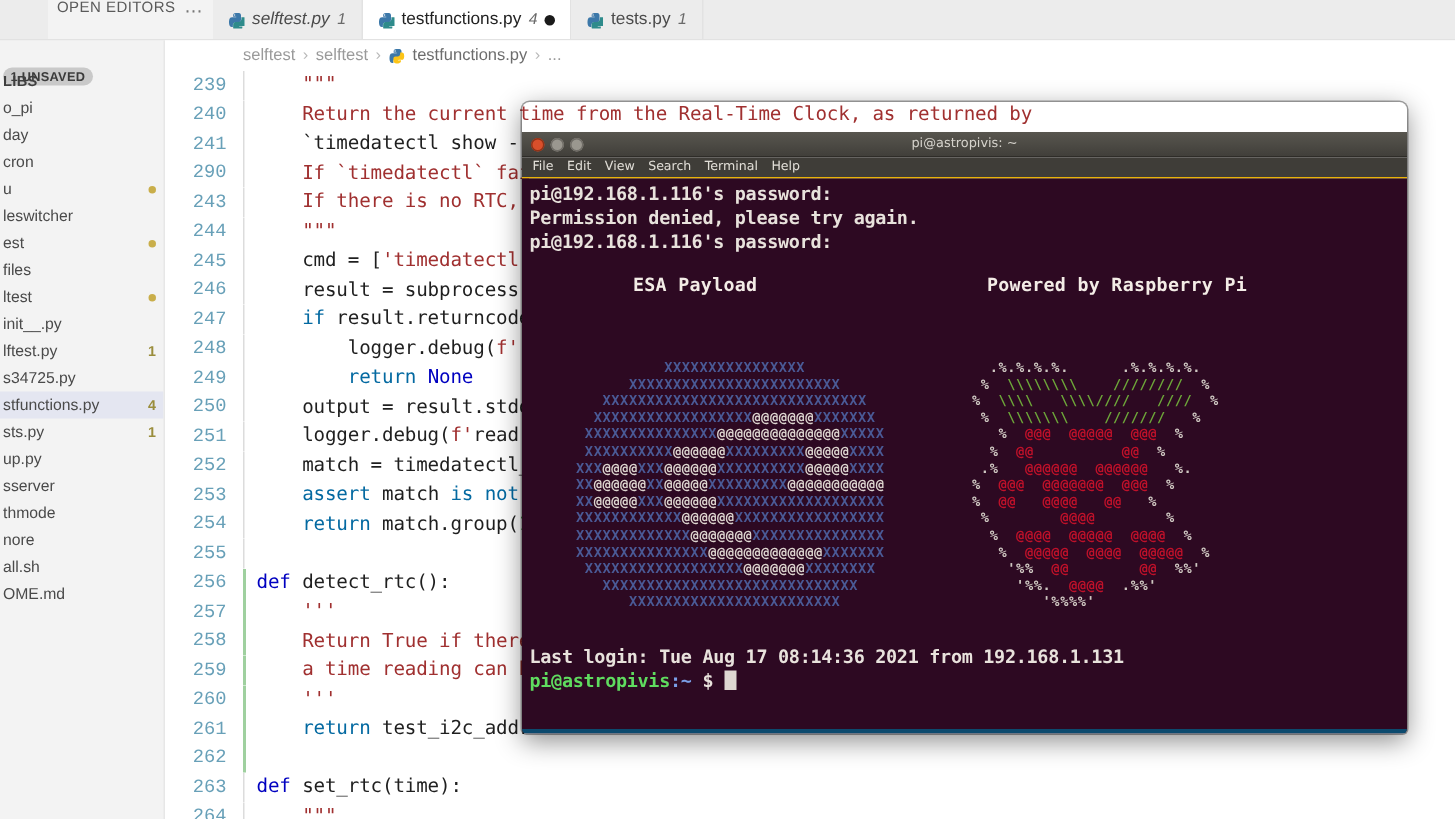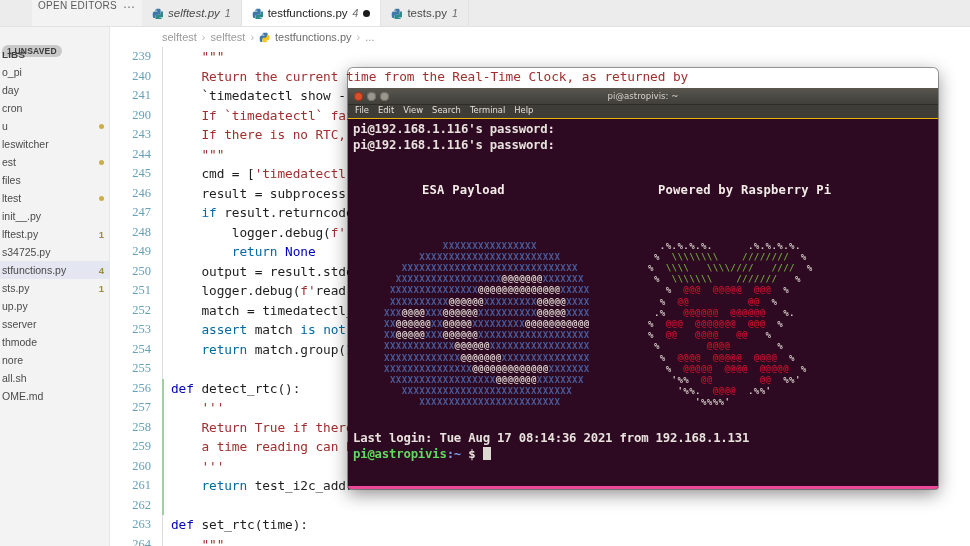--- a/index.html
+++ b/index.html
@@ -71,21 +71,21 @@
     font-size:11px; color:#9a9a9a; background:#fff; flex:none;
   }
   .breadcrumb .sep { color:#b9b9b9; font-size:11px; }
   .breadcrumb .crumb { white-space:nowrap; }
   .breadcrumb .crumb.file { color:#6d6d6d; }
 
   .codearea { flex:1; position:relative; overflow:hidden; background:#fff; font-family:"DejaVu Sans Mono", monospace; }
   .coderow { height:19.5px; display:flex; align-items:center; }
   .gutter {
     width:52px; flex:none; text-align:right; padding-right:11px;
-    font-size:12.5px; color:#68a0b8; font-family:Liberation Serif, serif;
+    font-size:12.5px; color:#68a0b8; font-family:Liberation Mono, monospace;
   }
   .foldbar { width:9px; flex:none; height:19.5px; }
   .foldbar.green { box-shadow: inset 2px 0 0 #9fd09f; }
   .foldbar.gray  { box-shadow: inset 1px 0 0 #dcdcdc; }
   .codetxt {
     font-size:12.8px; font-family:"DejaVu Sans Mono", monospace;
     white-space:pre; color:#1f1f1f; letter-spacing:-0.1px;
   }
   .k-def{color:#0000c0;} .k-kw{color:#0369a1;} .k-str{color:#a03030;}
   .k-doc{color:#a03030;} .k-none{color:#0000c0;} .k-num{color:#0c7a0c;}
@@ -112,21 +112,21 @@
     position:absolute; left:0; right:0; text-align:center;
     font-size:8.6px; color:#d6d3cc; font-family:"DejaVu Sans", sans-serif;
   }
   .term-menu {
     height:14px; flex:none; background:#3f3d38; display:flex; align-items:flex-start;
     gap:9px; padding-left:7px; border-bottom:1px solid #eab308;
   }
   .term-menu span { font-size:8.4px; color:#e2dfd8; font-family:"DejaVu Sans", sans-serif; cursor:pointer; }
   .term-body {
     flex:1; background:#2d0922; position:relative; overflow:hidden;
-    padding:2px 0 0 5px; border-bottom:3px solid #ec4899;
+    padding:2px 0 0 5px; border-bottom:3px solid #0c4a6e;
   }
   .tline {
     font-family:"DejaVu Sans Mono", monospace; font-size:12.3px;
     color:#e8e2dc; white-space:pre; line-height:16px; font-weight:bold;
     letter-spacing:-0.2px;
   }
   .art {
     position:absolute; left:0; right:0; top:88px;
     font-family:"DejaVu Sans Mono", monospace; font-size:9.1px;
     line-height:11.2px; white-space:pre; font-weight:bold; letter-spacing:0.4px;
@@ -426,20 +426,21 @@
     <div class="term-menu" id="menu-host">
         <span>File</span>
         <span>Edit</span>
         <span>View</span>
         <span>Search</span>
         <span>Terminal</span>
         <span>Help</span>
       </div>
     <div class="term-body">
       <div class="tline">pi@192.168.1.116's password:</div>
+      <div class="tline">Permission denied, please try again.</div>
       <div class="tline">pi@192.168.1.116's password:</div>
 
       <div class="art">
         <div class="esa">
           <div class="art-head" style="left:38px;">ESA Payload</div>
           <div id="esa-host"><div><span>&nbsp;</span><span>&nbsp;</span><span>&nbsp;</span><span>&nbsp;</span><span>&nbsp;</span><span>&nbsp;</span><span>&nbsp;</span><span>&nbsp;</span><span>&nbsp;</span><span>&nbsp;</span><span class="c-blue">X</span><span class="c-blue">X</span><span class="c-blue">X</span><span class="c-blue">X</span><span class="c-blue">X</span><span class="c-blue">X</span><span class="c-blue">X</span><span class="c-blue">X</span><span class="c-blue">X</span><span class="c-blue">X</span><span class="c-blue">X</span><span class="c-blue">X</span><span class="c-blue">X</span><span class="c-blue">X</span><span class="c-blue">X</span><span class="c-blue">X</span></div><div><span>&nbsp;</span><span>&nbsp;</span><span>&nbsp;</span><span>&nbsp;</span><span>&nbsp;</span><span>&nbsp;</span><span class="c-blue">X</span><span class="c-blue">X</span><span class="c-blue">X</span><span class="c-blue">X</span><span class="c-blue">X</span><span class="c-blue">X</span><span class="c-blue">X</span><span class="c-blue">X</span><span class="c-blue">X</span><span class="c-blue">X</span><span class="c-blue">X</span><span class="c-blue">X</span><span class="c-blue">X</span><span class="c-blue">X</span><span class="c-blue">X</span><span class="c-blue">X</span><span class="c-blue">X</span><span class="c-blue">X</span><span class="c-blue">X</span><span class="c-blue">X</span><span class="c-blue">X</span><span class="c-blue">X</span><span class="c-blue">X</span><span class="c-blue">X</span></div><div><span>&nbsp;</span><span>&nbsp;</span><span>&nbsp;</span><span class="c-blue">X</span><span class="c-blue">X</span><span class="c-blue">X</span><span class="c-blue">X</span><span class="c-blue">X</span><span class="c-blue">X</span><span class="c-blue">X</span><span class="c-blue">X</span><span class="c-blue">X</span><span class="c-blue">X</span><span class="c-blue">X</span><span class="c-blue">X</span><span class="c-blue">X</span><span class="c-blue">X</span><span class="c-blue">X</span><span class="c-blue">X</span><span class="c-blue">X</span><span class="c-blue">X</span><span class="c-blue">X</span><span class="c-blue">X</span><span class="c-blue">X</span><span class="c-blue">X</span><span class="c-blue">X</span><span class="c-blue">X</span><span class="c-blue">X</span><span class="c-blue">X</span><span class="c-blue">X</span><span class="c-blue">X</span><span class="c-blue">X</span><span class="c-blue">X</span></div><div><span>&nbsp;</span><span>&nbsp;</span><span class="c-blue">X</span><span class="c-blue">X</span><span class="c-blue">X</span><span class="c-blue">X</span><span class="c-blue">X</span><span class="c-blue">X</span><span class="c-blue">X</span><span class="c-blue">X</span><span class="c-blue">X</span><span class="c-blue">X</span><span class="c-blue">X</span><span class="c-blue">X</span><span class="c-blue">X</span><span class="c-blue">X</span><span class="c-blue">X</span><span class="c-blue">X</span><span class="c-blue">X</span><span class="c-blue">X</span><span class="c-white">@</span><span class="c-white">@</span><span class="c-white">@</span><span class="c-white">@</span><span class="c-white">@</span><span class="c-white">@</span><span class="c-white">@</span><span class="c-blue">X</span><span class="c-blue">X</span><span class="c-blue">X</span><span class="c-blue">X</span><span class="c-blue">X</span><span class="c-blue">X</span><span class="c-blue">X</span></div><div><span>&nbsp;</span><span class="c-blue">X</span><span class="c-blue">X</span><span class="c-blue">X</span><span class="c-blue">X</span><span class="c-blue">X</span><span class="c-blue">X</span><span class="c-blue">X</span><span class="c-blue">X</span><span class="c-blue">X</span><span class="c-blue">X</span><span class="c-blue">X</span><span class="c-blue">X</span><span class="c-blue">X</span><span class="c-blue">X</span><span class="c-blue">X</span><span class="c-white">@</span><span class="c-white">@</span><span class="c-white">@</span><span class="c-white">@</span><span class="c-white">@</span><span class="c-white">@</span><span class="c-white">@</span><span class="c-white">@</span><span class="c-white">@</span><span class="c-white">@</span><span class="c-white">@</span><span class="c-white">@</span><span class="c-white">@</span><span class="c-white">@</span><span class="c-blue">X</span><span class="c-blue">X</span><span class="c-blue">X</span><span class="c-blue">X</span><span class="c-blue">X</span></div><div><span>&nbsp;</span><span class="c-blue">X</span><span class="c-blue">X</span><span class="c-blue">X</span><span class="c-blue">X</span><span class="c-blue">X</span><span class="c-blue">X</span><span class="c-blue">X</span><span class="c-blue">X</span><span class="c-blue">X</span><span class="c-blue">X</span><span class="c-white">@</span><span class="c-white">@</span><span class="c-white">@</span><span class="c-white">@</span><span class="c-white">@</span><span class="c-white">@</span><span class="c-blue">X</span><span class="c-blue">X</span><span class="c-blue">X</span><span class="c-blue">X</span><span class="c-blue">X</span><span class="c-blue">X</span><span class="c-blue">X</span><span class="c-blue">X</span><span class="c-blue">X</span><span class="c-white">@</span><span class="c-white">@</span><span class="c-white">@</span><span class="c-white">@</span><span class="c-white">@</span><span class="c-blue">X</span><span class="c-blue">X</span><span class="c-blue">X</span><span class="c-blue">X</span></div><div><span class="c-blue">X</span><span class="c-blue">X</span><span class="c-blue">X</span><span class="c-white">@</span><span class="c-white">@</span><span class="c-white">@</span><span class="c-white">@</span><span class="c-blue">X</span><span class="c-blue">X</span><span class="c-blue">X</span><span class="c-white">@</span><span class="c-white">@</span><span class="c-white">@</span><span class="c-white">@</span><span class="c-white">@</span><span class="c-white">@</span><span class="c-blue">X</span><span class="c-blue">X</span><span class="c-blue">X</span><span class="c-blue">X</span><span class="c-blue">X</span><span class="c-blue">X</span><span class="c-blue">X</span><span class="c-blue">X</span><span class="c-blue">X</span><span class="c-blue">X</span><span class="c-white">@</span><span class="c-white">@</span><span class="c-white">@</span><span class="c-white">@</span><span class="c-white">@</span><span class="c-blue">X</span><span class="c-blue">X</span><span class="c-blue">X</span><span class="c-blue">X</span></div><div><span class="c-blue">X</span><span class="c-blue">X</span><span class="c-white">@</span><span class="c-white">@</span><span class="c-white">@</span><span class="c-white">@</span><span class="c-white">@</span><span class="c-white">@</span><span class="c-blue">X</span><span class="c-blue">X</span><span class="c-white">@</span><span class="c-white">@</span><span class="c-white">@</span><span class="c-white">@</span><span class="c-white">@</span><span class="c-blue">X</span><span class="c-blue">X</span><span class="c-blue">X</span><span class="c-blue">X</span><span class="c-blue">X</span><span class="c-blue">X</span><span class="c-blue">X</span><span class="c-blue">X</span><span class="c-blue">X</span><span class="c-white">@</span><span class="c-white">@</span><span class="c-white">@</span><span class="c-white">@</span><span class="c-white">@</span><span class="c-white">@</span><span class="c-white">@</span><span class="c-white">@</span><span class="c-white">@</span><span class="c-white">@</span><span class="c-white">@</span></div><div><span class="c-blue">X</span><span class="c-blue">X</span><span class="c-white">@</span><span class="c-white">@</span><span class="c-white">@</span><span class="c-white">@</span><span class="c-white">@</span><span class="c-blue">X</span><span class="c-blue">X</span><span class="c-blue">X</span><span class="c-white">@</span><span class="c-white">@</span><span class="c-white">@</span><span class="c-white">@</span><span class="c-white">@</span><span class="c-white">@</span><span class="c-blue">X</span><span class="c-blue">X</span><span class="c-blue">X</span><span class="c-blue">X</span><span class="c-blue">X</span><span class="c-blue">X</span><span class="c-blue">X</span><span class="c-blue">X</span><span class="c-blue">X</span><span class="c-blue">X</span><span class="c-blue">X</span><span class="c-blue">X</span><span class="c-blue">X</span><span class="c-blue">X</span><span class="c-blue">X</span><span class="c-blue">X</span><span class="c-blue">X</span><span class="c-blue">X</span><span class="c-blue">X</span></div><div><span class="c-blue">X</span><span class="c-blue">X</span><span class="c-blue">X</span><span class="c-blue">X</span><span class="c-blue">X</span><span class="c-blue">X</span><span class="c-blue">X</span><span class="c-blue">X</span><span class="c-blue">X</span><span class="c-blue">X</span><span class="c-blue">X</span><span class="c-blue">X</span><span class="c-white">@</span><span class="c-white">@</span><span class="c-white">@</span><span class="c-white">@</span><span class="c-white">@</span><span class="c-white">@</span><span class="c-blue">X</span><span class="c-blue">X</span><span class="c-blue">X</span><span class="c-blue">X</span><span class="c-blue">X</span><span class="c-blue">X</span><span class="c-blue">X</span><span class="c-blue">X</span><span class="c-blue">X</span><span class="c-blue">X</span><span class="c-blue">X</span><span class="c-blue">X</span><span class="c-blue">X</span><span class="c-blue">X</span><span class="c-blue">X</span><span class="c-blue">X</span><span class="c-blue">X</span></div><div><span class="c-blue">X</span><span class="c-blue">X</span><span class="c-blue">X</span><span class="c-blue">X</span><span class="c-blue">X</span><span class="c-blue">X</span><span class="c-blue">X</span><span class="c-blue">X</span><span class="c-blue">X</span><span class="c-blue">X</span><span class="c-blue">X</span><span class="c-blue">X</span><span class="c-blue">X</span><span class="c-white">@</span><span class="c-white">@</span><span class="c-white">@</span><span class="c-white">@</span><span class="c-white">@</span><span class="c-white">@</span><span class="c-white">@</span><span class="c-blue">X</span><span class="c-blue">X</span><span class="c-blue">X</span><span class="c-blue">X</span><span class="c-blue">X</span><span class="c-blue">X</span><span class="c-blue">X</span><span class="c-blue">X</span><span class="c-blue">X</span><span class="c-blue">X</span><span class="c-blue">X</span><span class="c-blue">X</span><span class="c-blue">X</span><span class="c-blue">X</span><span class="c-blue">X</span></div><div><span class="c-blue">X</span><span class="c-blue">X</span><span class="c-blue">X</span><span class="c-blue">X</span><span class="c-blue">X</span><span class="c-blue">X</span><span class="c-blue">X</span><span class="c-blue">X</span><span class="c-blue">X</span><span class="c-blue">X</span><span class="c-blue">X</span><span class="c-blue">X</span><span class="c-blue">X</span><span class="c-blue">X</span><span class="c-blue">X</span><span class="c-white">@</span><span class="c-white">@</span><span class="c-white">@</span><span class="c-white">@</span><span class="c-white">@</span><span class="c-white">@</span><span class="c-white">@</span><span class="c-white">@</span><span class="c-white">@</span><span class="c-white">@</span><span class="c-white">@</span><span class="c-white">@</span><span class="c-white">@</span><span class="c-blue">X</span><span class="c-blue">X</span><span class="c-blue">X</span><span class="c-blue">X</span><span class="c-blue">X</span><span class="c-blue">X</span><span class="c-blue">X</span></div><div><span>&nbsp;</span><span class="c-blue">X</span><span class="c-blue">X</span><span class="c-blue">X</span><span class="c-blue">X</span><span class="c-blue">X</span><span class="c-blue">X</span><span class="c-blue">X</span><span class="c-blue">X</span><span class="c-blue">X</span><span class="c-blue">X</span><span class="c-blue">X</span><span class="c-blue">X</span><span class="c-blue">X</span><span class="c-blue">X</span><span class="c-blue">X</span><span class="c-blue">X</span><span class="c-blue">X</span><span class="c-blue">X</span><span class="c-white">@</span><span class="c-white">@</span><span class="c-white">@</span><span class="c-white">@</span><span class="c-white">@</span><span class="c-white">@</span><span class="c-white">@</span><span class="c-blue">X</span><span class="c-blue">X</span><span class="c-blue">X</span><span class="c-blue">X</span><span class="c-blue">X</span><span class="c-blue">X</span><span class="c-blue">X</span><span class="c-blue">X</span></div><div><span>&nbsp;</span><span>&nbsp;</span><span>&nbsp;</span><span class="c-blue">X</span><span class="c-blue">X</span><span class="c-blue">X</span><span class="c-blue">X</span><span class="c-blue">X</span><span class="c-blue">X</span><span class="c-blue">X</span><span class="c-blue">X</span><span class="c-blue">X</span><span class="c-blue">X</span><span class="c-blue">X</span><span class="c-blue">X</span><span class="c-blue">X</span><span class="c-blue">X</span><span class="c-blue">X</span><span class="c-blue">X</span><span class="c-blue">X</span><span class="c-blue">X</span><span class="c-blue">X</span><span class="c-blue">X</span><span class="c-blue">X</span><span class="c-blue">X</span><span class="c-blue">X</span><span class="c-blue">X</span><span class="c-blue">X</span><span class="c-blue">X</span><span class="c-blue">X</span><span class="c-blue">X</span><span class="c-blue">X</span></div><div><span>&nbsp;</span><span>&nbsp;</span><span>&nbsp;</span><span>&nbsp;</span><span>&nbsp;</span><span>&nbsp;</span><span class="c-blue">X</span><span class="c-blue">X</span><span class="c-blue">X</span><span class="c-blue">X</span><span class="c-blue">X</span><span class="c-blue">X</span><span class="c-blue">X</span><span class="c-blue">X</span><span class="c-blue">X</span><span class="c-blue">X</span><span class="c-blue">X</span><span class="c-blue">X</span><span class="c-blue">X</span><span class="c-blue">X</span><span class="c-blue">X</span><span class="c-blue">X</span><span class="c-blue">X</span><span class="c-blue">X</span><span class="c-blue">X</span><span class="c-blue">X</span><span class="c-blue">X</span><span class="c-blue">X</span><span class="c-blue">X</span><span class="c-blue">X</span></div></div>
         </div>
         <div class="rpi">
           <div class="art-head" style="left:10px;">Powered by Raspberry Pi</div>
           <div id="rpi-host"><div>&nbsp;&nbsp;<span class="c-gray">.</span><span class="c-gray">%</span><span class="c-gray">.</span><span class="c-gray">%</span><span class="c-gray">.</span><span class="c-gray">%</span><span class="c-gray">.</span><span class="c-gray">%</span><span class="c-gray">.</span>&nbsp;&nbsp;&nbsp;&nbsp;&nbsp;&nbsp;<span class="c-gray">.</span><span class="c-gray">%</span><span class="c-gray">.</span><span class="c-gray">%</span><span class="c-gray">.</span><span class="c-gray">%</span><span class="c-gray">.</span><span class="c-gray">%</span><span class="c-gray">.</span></div><div>&nbsp;<span class="c-gray">%</span>&nbsp;&nbsp;<span class="c-green">\</span><span class="c-green">\</span><span class="c-green">\</span><span class="c-green">\</span><span class="c-green">\</span><span class="c-green">\</span><span class="c-green">\</span><span class="c-green">\</span>&nbsp;&nbsp;&nbsp;&nbsp;<span class="c-green">/</span><span class="c-green">/</span><span class="c-green">/</span><span class="c-green">/</span><span class="c-green">/</span><span class="c-green">/</span><span class="c-green">/</span><span class="c-green">/</span>&nbsp;&nbsp;<span class="c-gray">%</span></div><div><span class="c-gray">%</span>&nbsp;&nbsp;<span class="c-green">\</span><span class="c-green">\</span><span class="c-green">\</span><span class="c-green">\</span>&nbsp;&nbsp;&nbsp;<span class="c-green">\</span><span class="c-green">\</span><span class="c-green">\</span><span class="c-green">\</span><span class="c-green">/</span><span class="c-green">/</span><span class="c-green">/</span><span class="c-green">/</span>&nbsp;&nbsp;&nbsp;<span class="c-green">/</span><span class="c-green">/</span><span class="c-green">/</span><span class="c-green">/</span>&nbsp;&nbsp;<span class="c-gray">%</span></div><div>&nbsp;<span class="c-gray">%</span>&nbsp;&nbsp;<span class="c-green">\</span><span class="c-green">\</span><span class="c-green">\</span><span class="c-green">\</span><span class="c-green">\</span><span class="c-green">\</span><span class="c-green">\</span>&nbsp;&nbsp;&nbsp;&nbsp;<span class="c-green">/</span><span class="c-green">/</span><span class="c-green">/</span><span class="c-green">/</span><span class="c-green">/</span><span class="c-green">/</span><span class="c-green">/</span>&nbsp;&nbsp;&nbsp;<span class="c-gray">%</span></div><div>&nbsp;&nbsp;&nbsp;<span class="c-gray">%</span>&nbsp;&nbsp;<span class="c-red">@</span><span class="c-red">@</span><span class="c-red">@</span>&nbsp;&nbsp;<span class="c-red">@</span><span class="c-red">@</span><span class="c-red">@</span><span class="c-red">@</span><span class="c-red">@</span>&nbsp;&nbsp;<span class="c-red">@</span><span class="c-red">@</span><span class="c-red">@</span>&nbsp;&nbsp;<span class="c-gray">%</span></div><div>&nbsp;&nbsp;<span class="c-gray">%</span>&nbsp;&nbsp;<span class="c-red">@</span><span class="c-red">@</span>&nbsp;&nbsp;&nbsp;&nbsp;&nbsp;&nbsp;&nbsp;&nbsp;&nbsp;&nbsp;<span class="c-red">@</span><span class="c-red">@</span>&nbsp;&nbsp;<span class="c-gray">%</span></div><div>&nbsp;<span class="c-gray">.</span><span class="c-gray">%</span>&nbsp;&nbsp;&nbsp;<span class="c-red">@</span><span class="c-red">@</span><span class="c-red">@</span><span class="c-red">@</span><span class="c-red">@</span><span class="c-red">@</span>&nbsp;&nbsp;<span class="c-red">@</span><span class="c-red">@</span><span class="c-red">@</span><span class="c-red">@</span><span class="c-red">@</span><span class="c-red">@</span>&nbsp;&nbsp;&nbsp;<span class="c-gray">%</span><span class="c-gray">.</span></div><div><span class="c-gray">%</span>&nbsp;&nbsp;<span class="c-red">@</span><span class="c-red">@</span><span class="c-red">@</span>&nbsp;&nbsp;<span class="c-red">@</span><span class="c-red">@</span><span class="c-red">@</span><span class="c-red">@</span><span class="c-red">@</span><span class="c-red">@</span><span class="c-red">@</span>&nbsp;&nbsp;<span class="c-red">@</span><span class="c-red">@</span><span class="c-red">@</span>&nbsp;&nbsp;<span class="c-gray">%</span></div><div><span class="c-gray">%</span>&nbsp;&nbsp;<span class="c-red">@</span><span class="c-red">@</span>&nbsp;&nbsp;&nbsp;<span class="c-red">@</span><span class="c-red">@</span><span class="c-red">@</span><span class="c-red">@</span>&nbsp;&nbsp;&nbsp;<span class="c-red">@</span><span class="c-red">@</span>&nbsp;&nbsp;&nbsp;<span class="c-gray">%</span></div><div>&nbsp;<span class="c-gray">%</span>&nbsp;&nbsp;&nbsp;&nbsp;&nbsp;&nbsp;&nbsp;&nbsp;<span class="c-red">@</span><span class="c-red">@</span><span class="c-red">@</span><span class="c-red">@</span>&nbsp;&nbsp;&nbsp;&nbsp;&nbsp;&nbsp;&nbsp;&nbsp;<span class="c-gray">%</span></div><div>&nbsp;&nbsp;<span class="c-gray">%</span>&nbsp;&nbsp;<span class="c-red">@</span><span class="c-red">@</span><span class="c-red">@</span><span class="c-red">@</span>&nbsp;&nbsp;<span class="c-red">@</span><span class="c-red">@</span><span class="c-red">@</span><span class="c-red">@</span><span class="c-red">@</span>&nbsp;&nbsp;<span class="c-red">@</span><span class="c-red">@</span><span class="c-red">@</span><span class="c-red">@</span>&nbsp;&nbsp;<span class="c-gray">%</span></div><div>&nbsp;&nbsp;&nbsp;<span class="c-gray">%</span>&nbsp;&nbsp;<span class="c-red">@</span><span class="c-red">@</span><span class="c-red">@</span><span class="c-red">@</span><span class="c-red">@</span>&nbsp;&nbsp;<span class="c-red">@</span><span class="c-red">@</span><span class="c-red">@</span><span class="c-red">@</span>&nbsp;&nbsp;<span class="c-red">@</span><span class="c-red">@</span><span class="c-red">@</span><span class="c-red">@</span><span class="c-red">@</span>&nbsp;&nbsp;<span class="c-gray">%</span></div><div>&nbsp;&nbsp;&nbsp;&nbsp;<span class="c-gray">'</span><span class="c-gray">%</span><span class="c-gray">%</span>&nbsp;&nbsp;<span class="c-red">@</span><span class="c-red">@</span>&nbsp;&nbsp;&nbsp;&nbsp;&nbsp;&nbsp;&nbsp;&nbsp;<span class="c-red">@</span><span class="c-red">@</span>&nbsp;&nbsp;<span class="c-gray">%</span><span class="c-gray">%</span><span class="c-gray">'</span></div><div>&nbsp;&nbsp;&nbsp;&nbsp;&nbsp;<span class="c-gray">'</span><span class="c-gray">%</span><span class="c-gray">%</span><span class="c-gray">.</span>&nbsp;&nbsp;<span class="c-red">@</span><span class="c-red">@</span><span class="c-red">@</span><span class="c-red">@</span>&nbsp;&nbsp;<span class="c-gray">.</span><span class="c-gray">%</span><span class="c-gray">%</span><span class="c-gray">'</span></div><div>&nbsp;&nbsp;&nbsp;&nbsp;&nbsp;&nbsp;&nbsp;&nbsp;<span class="c-gray">'</span><span class="c-gray">%</span><span class="c-gray">%</span><span class="c-gray">%</span><span class="c-gray">%</span><span class="c-gray">'</span></div></div>

